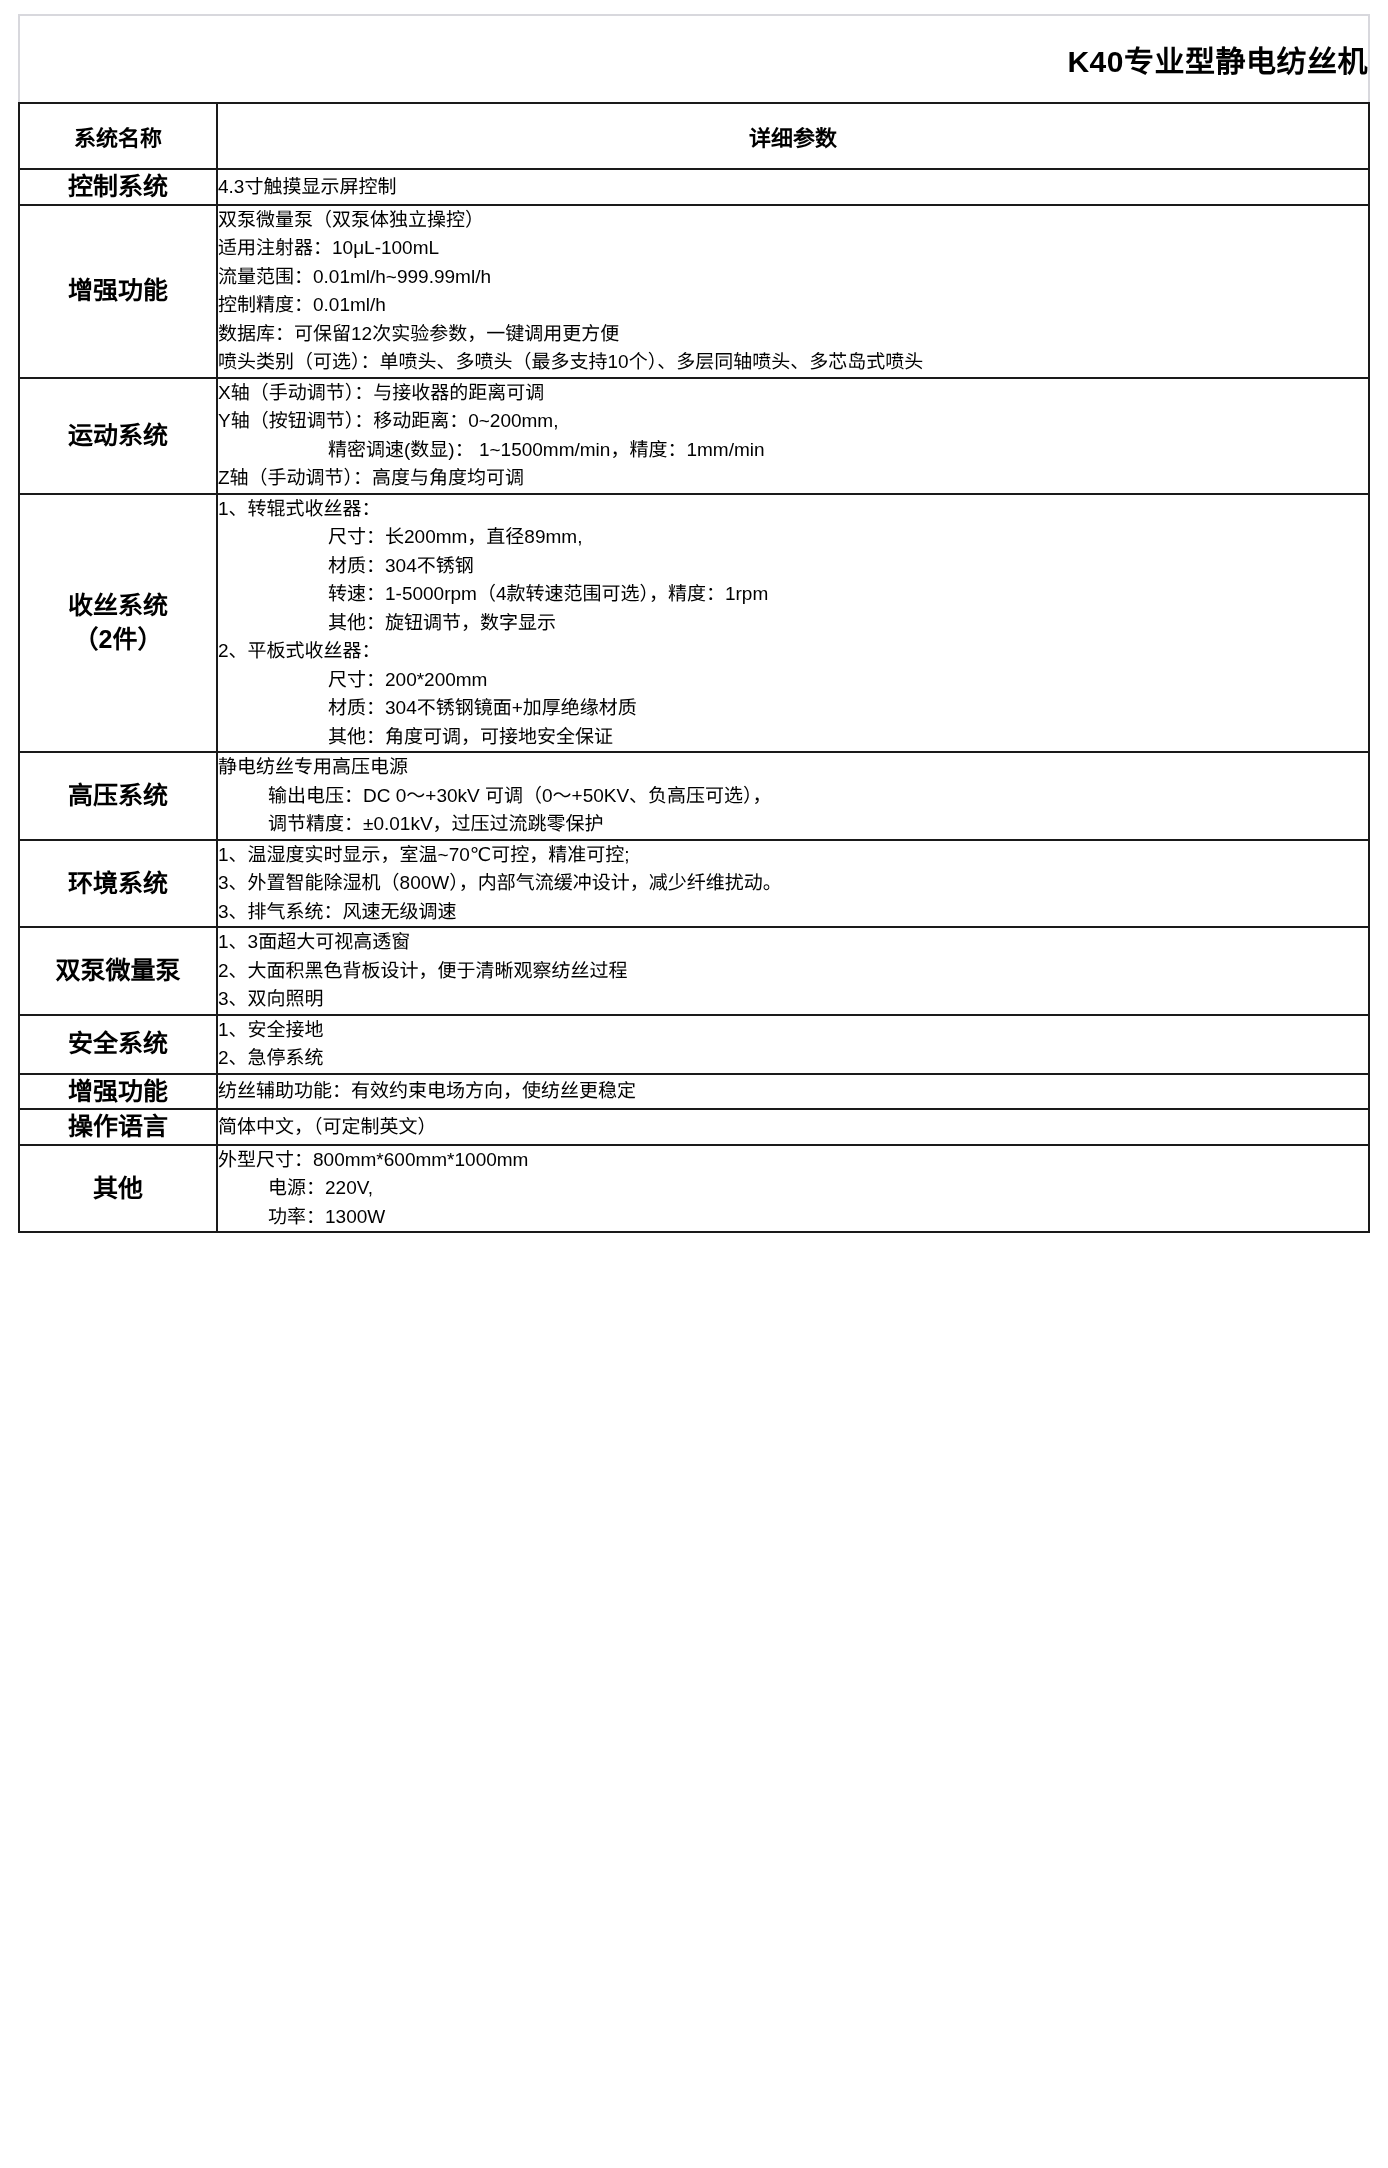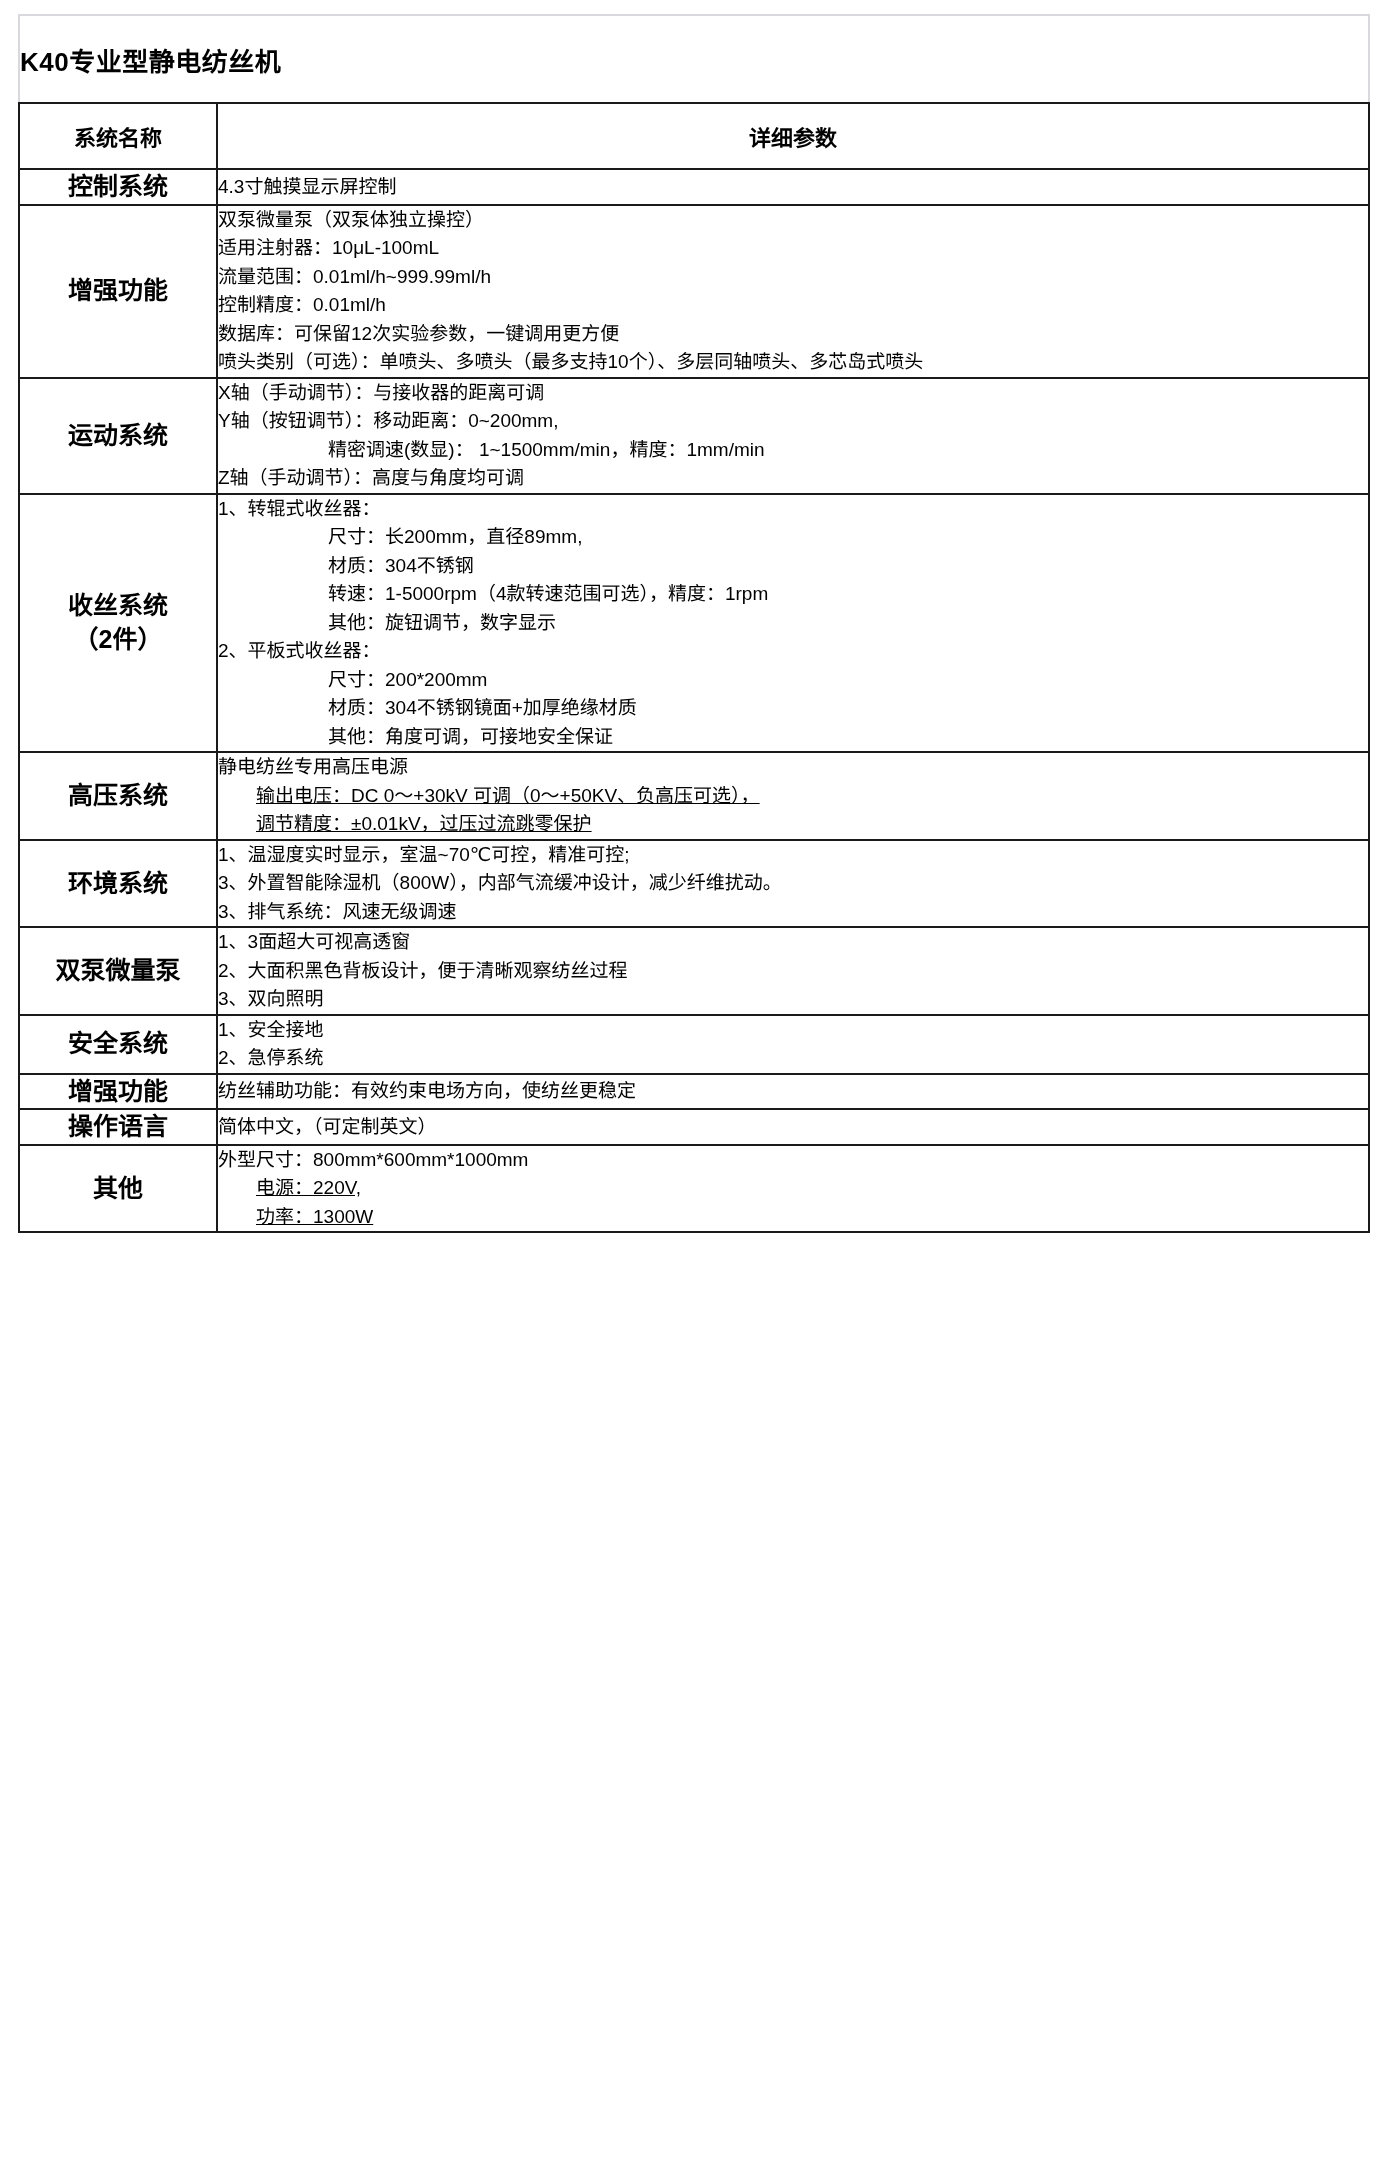--- a/index.html
+++ b/index.html
@@ -26,23 +26,23 @@
     border-collapse: collapse;
     table-layout: fixed;
     margin: 0 auto;
   }
   table.spec td {
     border: 2px solid #1a1a1a;
     vertical-align: middle;
     padding: 0;
   }
   .title-cell {
-    text-align: left;
+    text-align: right;
     font-weight: bold;
-    font-size: 26px;
+    font-size: 30px;
     letter-spacing: 0.5px;
     height: 86px;
     padding: 6px 10px 10px 10px;
     border-top: 2px solid #d8d8dd !important;
     border-left: 2px solid #d8d8dd !important;
     border-right: 2px solid #d8d8dd !important;
     margin-top: 48px;
   }
   .hdr-cell {
     text-align: center;
@@ -64,21 +64,21 @@
     font-size: 19px;
     line-height: 1.5;
     padding: 12px 8px 12px 12px;
     font-weight: 400;
   }
   .param-cell .ln {
     display: block;
     white-space: pre-wrap;
     word-break: break-word;
   }
-  .param-cell .ln.ind1 { padding-left: 38px; text-decoration: underline; }
+  .param-cell .ln.ind1 { padding-left: 50px; }
   .param-cell .ln.ind2 { padding-left: 110px; }
   col.c-sys { width: 198px; }
   col.c-par { width: auto; }
 </style>
 </head>
 <body>
 
 <div class="page">
   <table class="spec">
     <colgroup>

